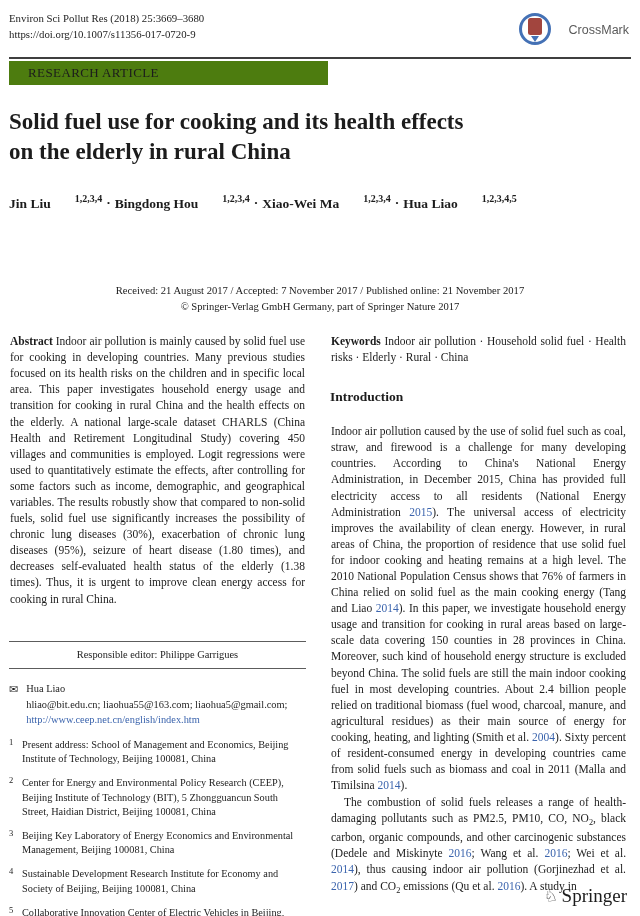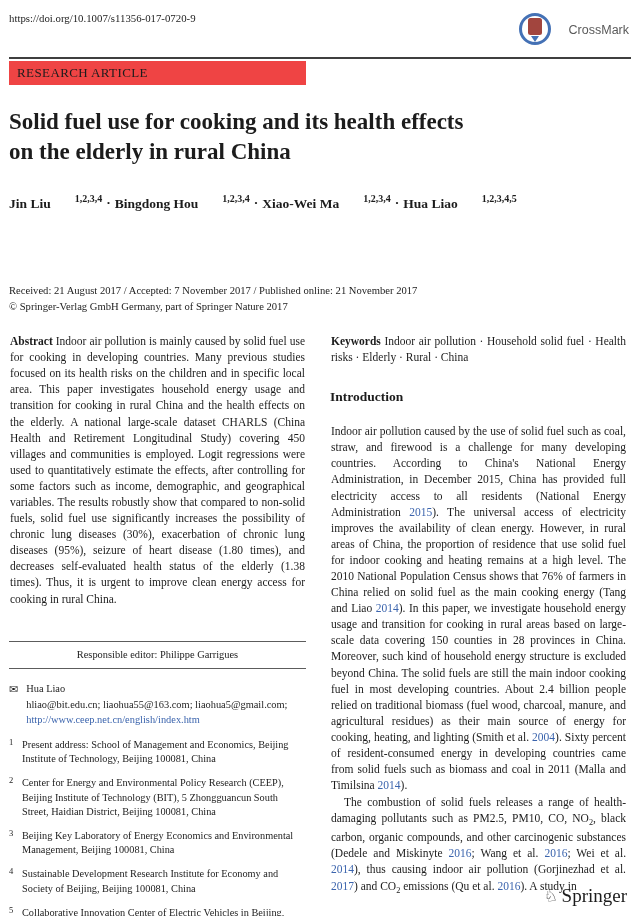--- a/index.html
+++ b/index.html
@@ -8,29 +8,29 @@
     padding:10px 9px 0 9px;overflow:hidden;background:#fff;
     font-family:"Liberation Serif",serif;color:#1c1c1c;
   }
   
   .hdr{display:flex;justify-content:space-between;align-items:flex-start;}
   .journal-lines{font-size:10.8px;line-height:1.5;}
   .crossmark{display:flex;align-items:center;gap:17px;margin-right:2px;margin-top:2px;cursor:pointer;}
   .crossmark-text{font-family:"Liberation Sans",sans-serif;font-size:12.5px;color:#5a5a5a;}
   .rule{border-top:2.5px solid #3f3f3f;margin-top:9px;}
   .article-type{
-    background:#ef4444;width:281px;margin-top:2px;padding:4px 8px;
+    background:#4d7c0f;width:281px;margin-top:2px;padding:4px 19px;
     font-size:13px;letter-spacing:.4px;color:#1c1c1c;
   }
   
   .title{font-size:23px;font-weight:bold;line-height:1.3;margin-top:22px;max-width:480px;}
   .authors{margin-top:26px;font-size:13.5px;font-weight:bold;}
   .authors .au-sup{font-size:10px;vertical-align:super;font-weight:bold;margin-left:24px;}
   .authors .au-sep{font-weight:bold;padding:0 4px;}
-  .dates{margin-top:72px;font-size:10.6px;line-height:1.5;}
+  .dates{margin-top:72px;font-size:10.6px;line-height:1.5;text-align:center;}
   
   .columns{display:flex;gap:24px;margin-top:17px;}
   .col{width:297px;font-size:11.5px;line-height:1.4;text-align:justify;}
   .seg-b{font-weight:bold;}
   .seg-link{color:#3b64ad;}
   .seg-sub{font-size:.72em;vertical-align:sub;}
   .abstract{margin-top:1px;}
   .editor-block{
     margin-top:34px;border-top:1px solid #5c5c5c;border-bottom:1px solid #5c5c5c;
     padding:6px 1px;font-size:10.4px;text-align:center;
@@ -51,20 +51,21 @@
   .springer-glyph{font-size:15px;line-height:1;transform:rotate(-8deg);}
   .springer-text{font-size:19px;}
 </style>
 </head>
 <body>
 
 <div class="page">
 
   <div class="hdr">
     <div class="journal-lines">
+      <div>Environ Sci Pollut Res (2018) 25:3669–3680</div>
       <div>https://doi.org/10.1007/s11356-017-0720-9</div>
     </div>
     <div class="crossmark">
       <svg width="34" height="36" viewBox="0 0 34 36">
         <circle cx="17" cy="17" r="14.5" fill="#ffffff" stroke="#4471b5" stroke-width="3"></circle>
         <rect x="10" y="6" width="14" height="17" rx="2.5" fill="#a2453e"></rect>
         <path d="M13 24 L21 24 L17 30 Z" fill="#4471b5"></path>
       </svg>
       <span class="crossmark-text">CrossMark</span>
     </div>

